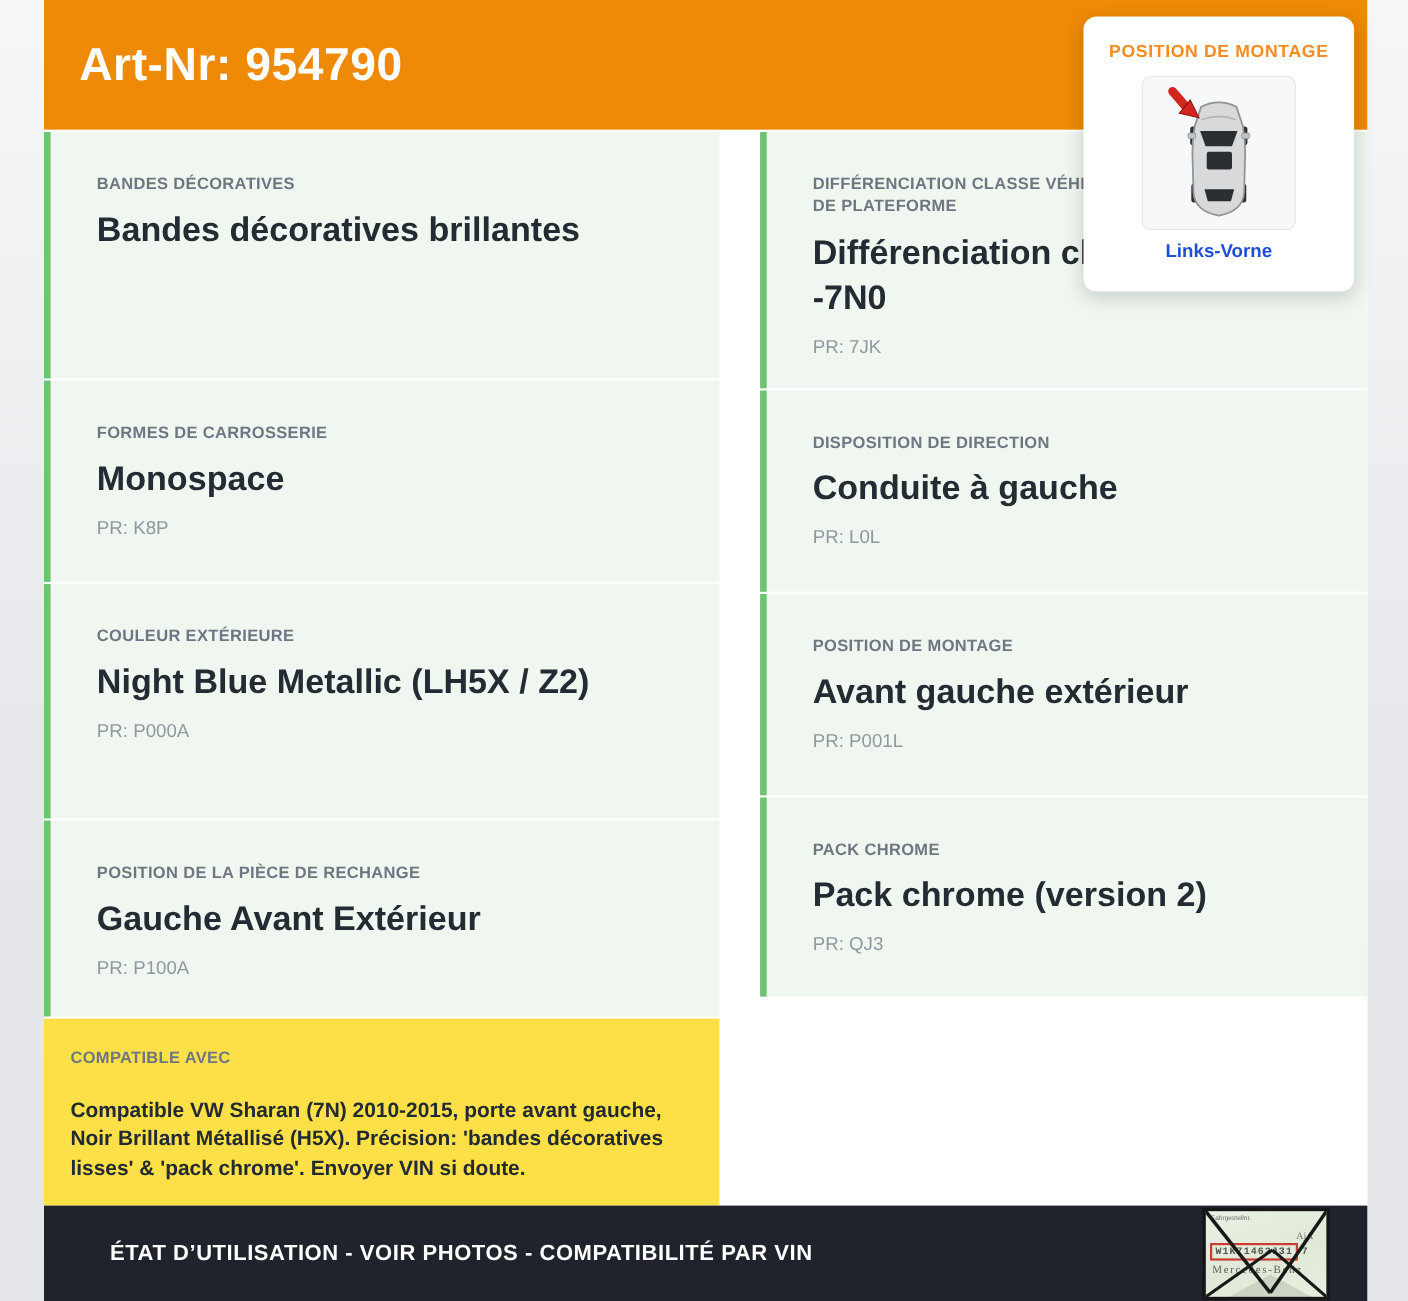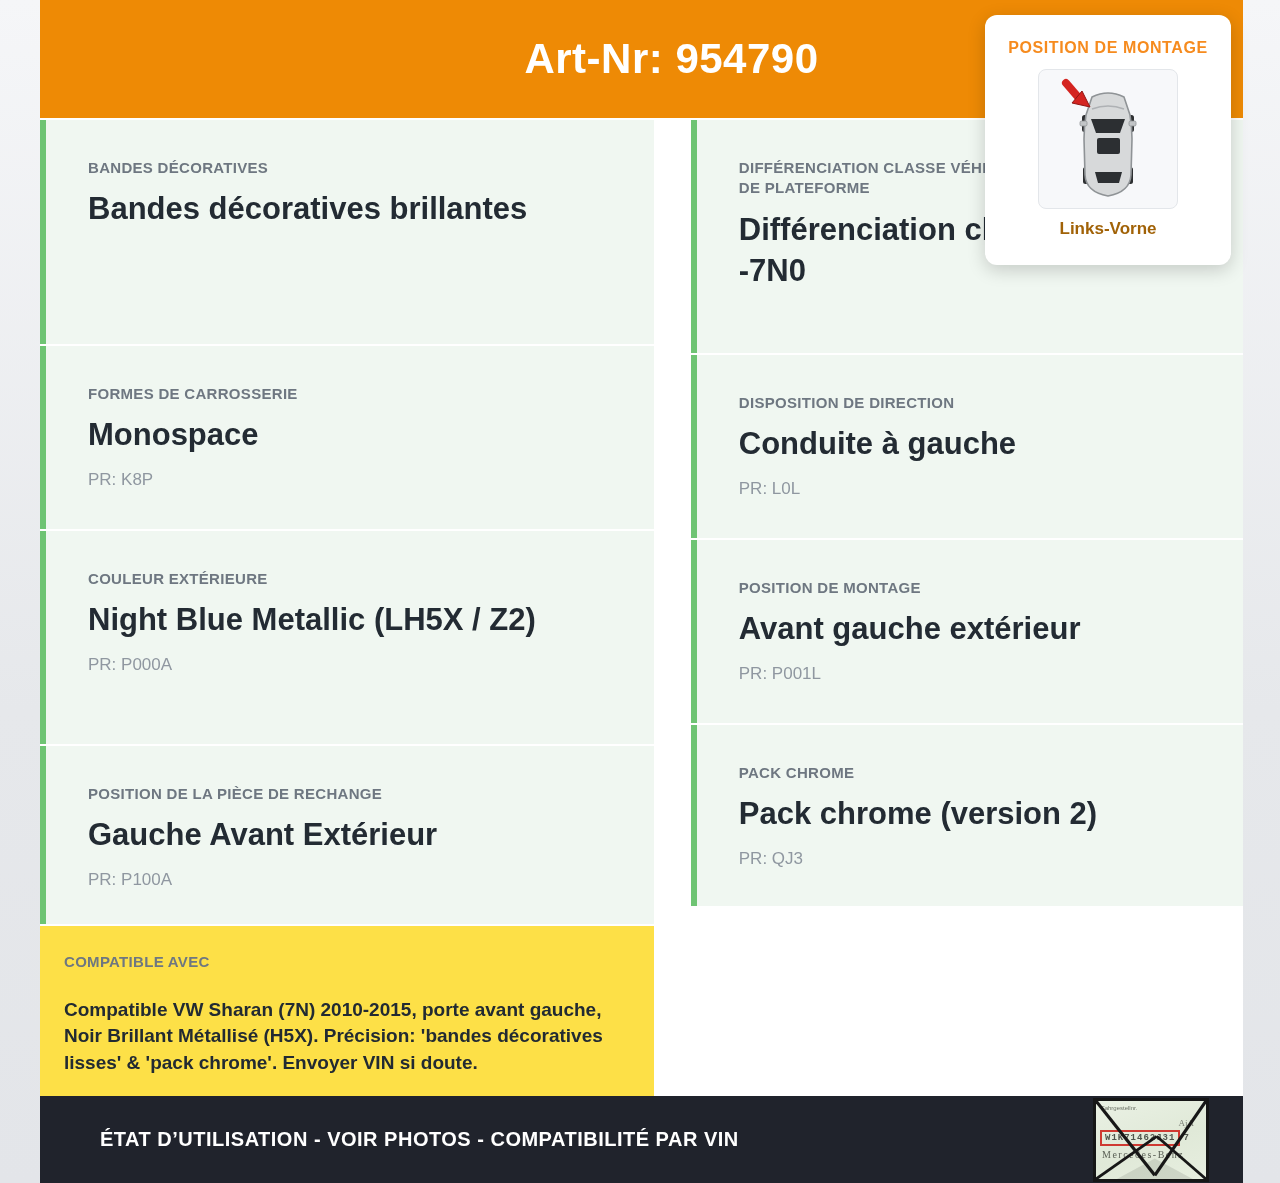--- a/index.html
+++ b/index.html
@@ -20,21 +20,21 @@
     background:linear-gradient(180deg,#f5f6f8 0%,#e6e8eb 60%,#e3e5e9 100%);
     position:relative;
   }
   .container{
     position:absolute;left:40px;top:0;width:1203px;height:1183px;
     background:#ffffff;
   }
   
   .header{
     height:118px;background:var(--accent-orange,#ee8a05);
-    display:flex;align-items:center;padding-left:60px;justify-content:center;
+    display:flex;align-items:center;padding-left:32px;
   }
   .header h1{
     color:#ffffff;font-size:42px;font-weight:700;letter-spacing:.5px;
   }
   
   .columns{display:flex;gap:2px;padding-top:2px;background:#ffffff;}
   .col{display:flex;flex-direction:column;gap:2px;}
   .col-left{width:668px;}
   .col-right{width:601px;margin-left:35px;}
   .card{background:var(--green-bg,#f0f7f1);border-left:6px solid var(--green-border,#6ec473);padding:38px 44px 0 42px;}
@@ -90,21 +90,21 @@
     z-index:10;text-align:center;padding-top:24px;
   }
   .mount-title{
     color:var(--label-orange,#f68b1e);font-size:16px;font-weight:700;letter-spacing:.6px;
   }
   .mount-img{
     width:140px;height:140px;margin:12px auto 0;
     background:#f7f8fa;border:1px solid #e3e6ea;border-radius:8px;
     display:flex;align-items:center;justify-content:center;
   }
-  .mount-caption{margin-top:10px;font-size:17px;font-weight:700;color:#a16207;}
+  .mount-caption{margin-top:10px;font-size:17px;font-weight:700;color:#1d4ed8;}
 </style>
 </head>
 <body>
 
 <div class="container">
 
   <header class="header">
     <h1>Art-Nr: 954790</h1>
   </header>
 
@@ -132,20 +132,21 @@
       <section class="card compat" style="min-height:170px">
         <div class="label">COMPATIBLE AVEC</div>
         <div class="compat-text">Compatible VW Sharan (7N) 2010-2015, porte avant gauche, Noir Brillant Métallisé (H5X). Précision: 'bandes décoratives lisses' &amp; 'pack chrome'. Envoyer VIN si doute.</div>
       </section>
     </div>
 
     <div class="col col-right">
       <section class="card" style="min-height:233px">
         <div class="label label-narrow">DIFFÉRENCIATION CLASSE VÉHICULE DE PLATEFORME</div>
         <h2 class="title">Différenciation classe véhicule -7N0</h2>
+        <div class="pr">PR: 7JK</div>
       </section>
       <section class="card" style="min-height:183px">
         <div class="label">DISPOSITION DE DIRECTION</div>
         <h2 class="title">Conduite à gauche</h2>
         <div class="pr">PR: L0L</div>
       </section>
       <section class="card" style="min-height:183px">
         <div class="label">POSITION DE MONTAGE</div>
         <h2 class="title">Avant gauche extérieur</h2>
         <div class="pr">PR: P001L</div>

